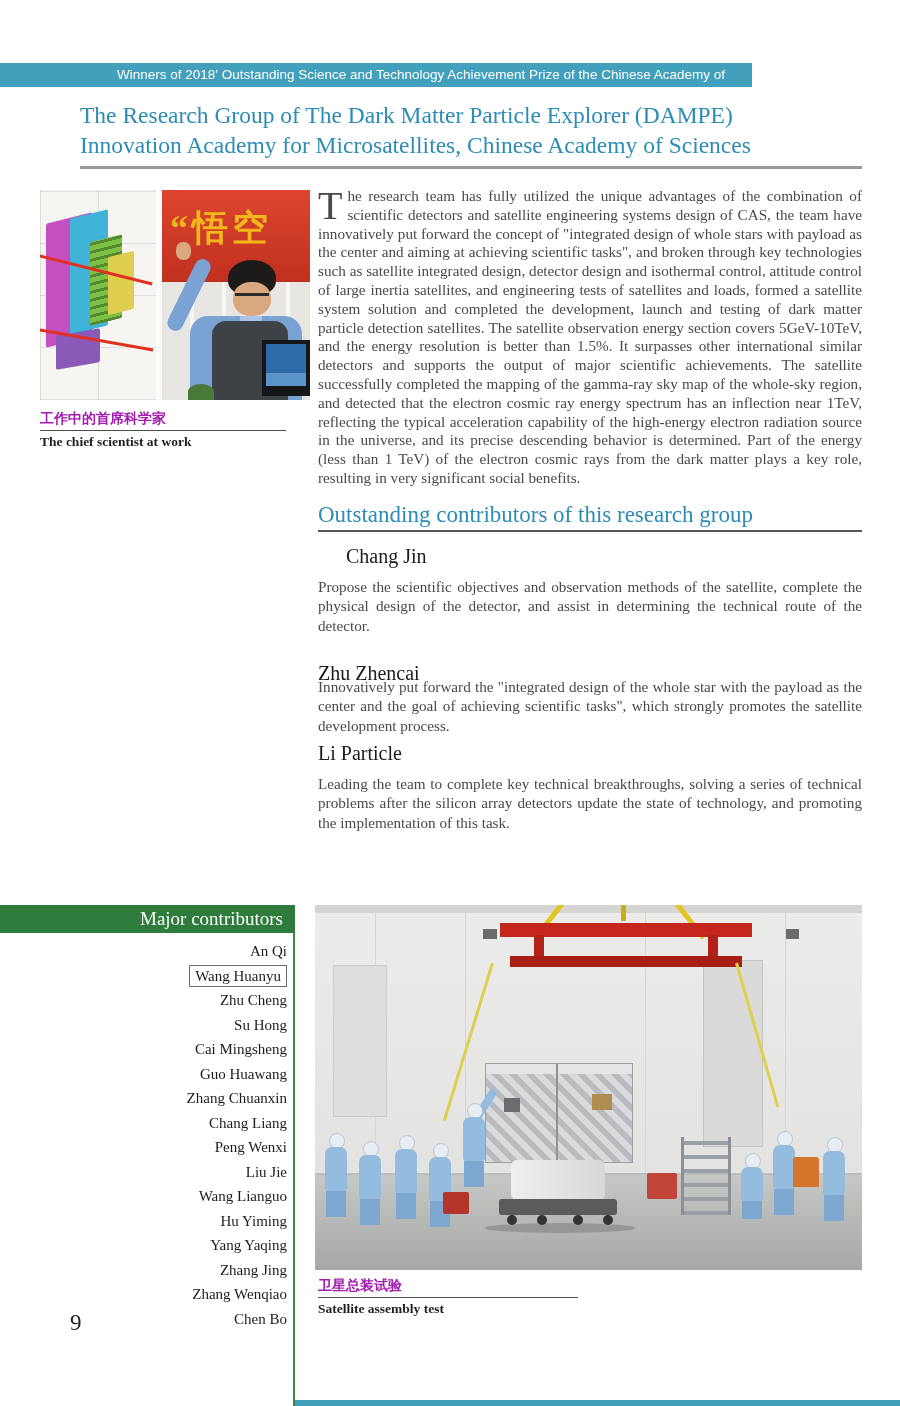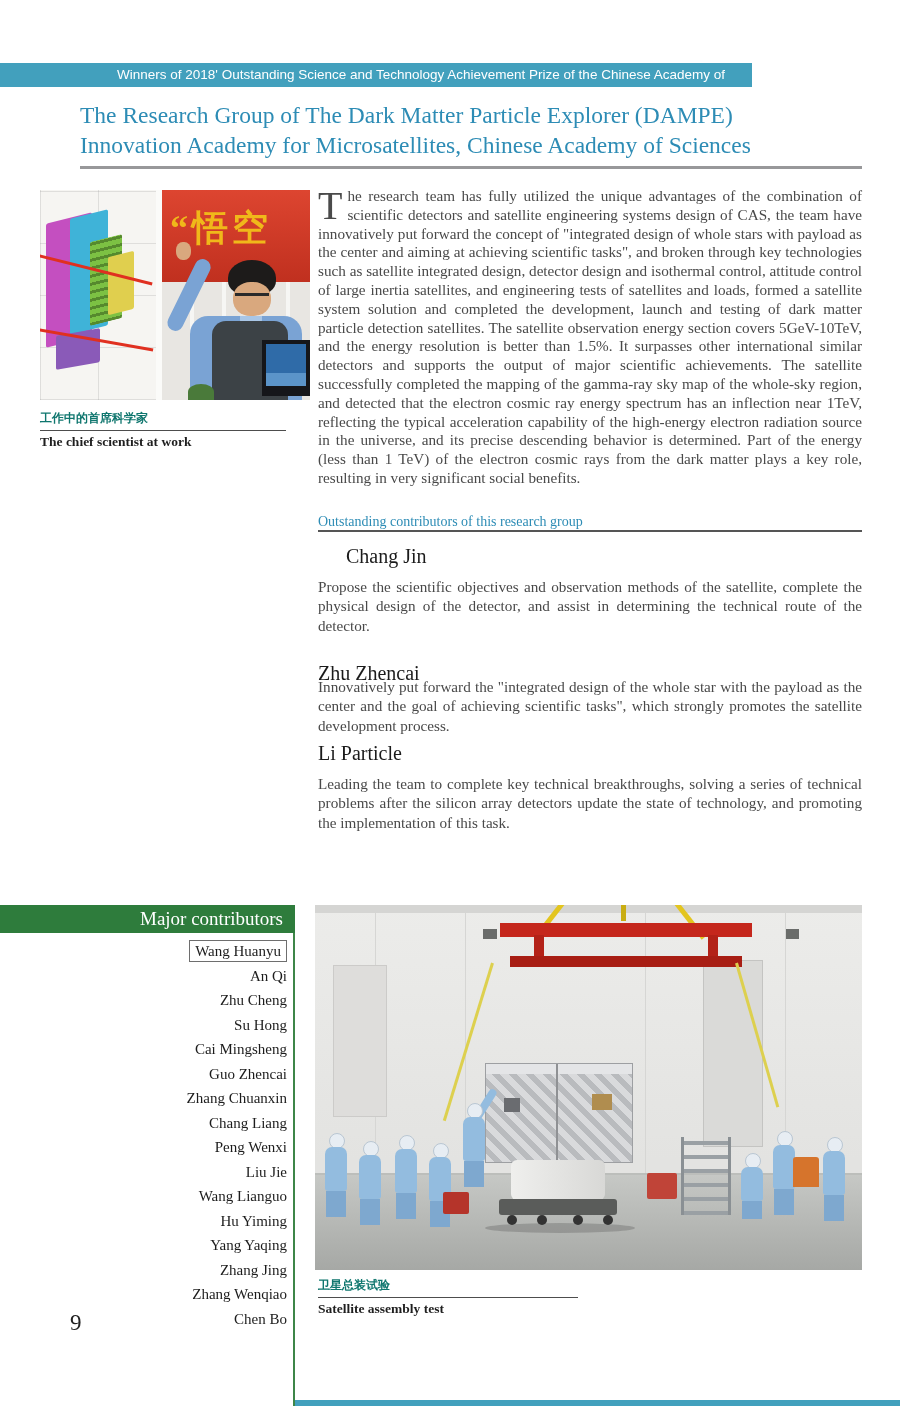--- a/index.html
+++ b/index.html
@@ -45,31 +45,31 @@
   .vest{position:absolute;left:172px;top:131px;width:76px;height:79px;background:#3c4246;border-radius:14px 14px 0 0;}
   .collar{position:absolute;left:200px;top:126px;width:22px;height:12px;background:#a9c6e6;border-radius:0 0 8px 8px;}
   .arm{position:absolute;left:141px;top:66px;width:16px;height:78px;background:#7aa3d4;border-radius:8px;
        transform:rotate(26deg);}
   .hand{position:absolute;left:136px;top:52px;width:15px;height:18px;background:#d9a87e;border-radius:45%;}
   .monitor{position:absolute;left:222px;top:150px;width:48px;height:56px;background:#15161a;}
   .monitor i{position:absolute;left:4px;top:4px;right:4px;bottom:10px;background:#2f6ba8;display:block;
       background-image:linear-gradient(0deg,#5b94c9 0 30%,transparent 30%);}
   .plant{position:absolute;left:148px;top:194px;width:26px;height:16px;background:#4a7a3a;border-radius:50% 50% 0 0;}
 
-  .cap-cn{position:absolute;font-family:"DejaVu Sans", sans-serif;font-weight:bold;font-size:12px;color:#0f766e;}
+  .cap-cn{position:absolute;font-family:"DejaVu Sans", sans-serif;font-weight:bold;font-size:14px;color:#a21caf;}
   .cap-rule{position:absolute;height:1px;background:#4d4d4d;}
   .cap-en{position:absolute;font-weight:bold;font-size:13.5px;color:#1f1f1f;}
 
   
   .intro{position:absolute;left:318px;top:187px;width:544px;font-size:15.2px;line-height:18.8px;
          text-align:justify;color:#494949;}
   .dropcap{float:left;font-size:40px;line-height:33px;padding:2px 5px 0 0;color:#4a4a4a;}
 
   
-  .sec-head{position:absolute;left:318px;top:514px;font-size:14px;color:#2d8cb5;}
+  .sec-head{position:absolute;left:318px;top:502px;font-size:23px;color:#2d8cb5;}
   .sec-rule{position:absolute;left:318px;top:530px;width:544px;height:2px;background:#555;}
   .c-name{position:absolute;left:318px;font-size:20px;color:#1b1b1b;}
   .c-desc{position:absolute;left:318px;width:544px;font-size:15.2px;line-height:19.4px;
           text-align:justify;color:#494949;}
 
   
   .green-banner{position:absolute;left:0;top:905px;width:295px;height:28px;background:#2e7c3c;}
   .green-banner span{display:block;text-align:right;padding-right:12px;color:#fff;font-size:19px;line-height:28px;}
   .names{position:absolute;left:0;top:939px;width:287px;text-align:right;font-size:15px;color:#1c1c1c;}
   .name-row{height:24.5px;line-height:24.5px;}
@@ -192,26 +192,26 @@
   <div class="c-name" style="top:662px;text-align:right;">Zhu Zhencai</div>
   <div class="c-desc" style="top:677px;">Innovatively put forward the "integrated design of the whole star with the payload as the center and the goal of achieving scientific tasks", which strongly promotes the satellite development process.</div>
 
   <div class="c-name" style="top:742px;">Li Particle</div>
   <div class="c-desc" style="top:774px;">Leading the team to complete key technical breakthroughs, solving a series of technical problems after the silicon array detectors update the state of technology, and promoting the implementation of this task.</div>
 
   <div class="green-banner">
     <span>Major contributors</span>
   </div>
   <div class="names">
+    <div class="name-row">An Qi</div>
     <div class="name-row"><span class="boxed">Wang Huanyu</span></div>
-    <div class="name-row">An Qi</div>
     <div class="name-row">Zhu Cheng</div>
     <div class="name-row">Su Hong</div>
     <div class="name-row">Cai Mingsheng</div>
-    <div class="name-row">Guo Zhencai</div>
+    <div class="name-row">Guo Huawang</div>
     <div class="name-row">Zhang Chuanxin</div>
     <div class="name-row">Chang Liang</div>
     <div class="name-row">Peng Wenxi</div>
     <div class="name-row">Liu Jie</div>
     <div class="name-row">Wang Lianguo</div>
     <div class="name-row">Hu Yiming</div>
     <div class="name-row">Yang Yaqing</div>
     <div class="name-row">Zhang Jing</div>
     <div class="name-row">Zhang Wenqiao</div>
     <div class="name-row">Chen Bo</div>

